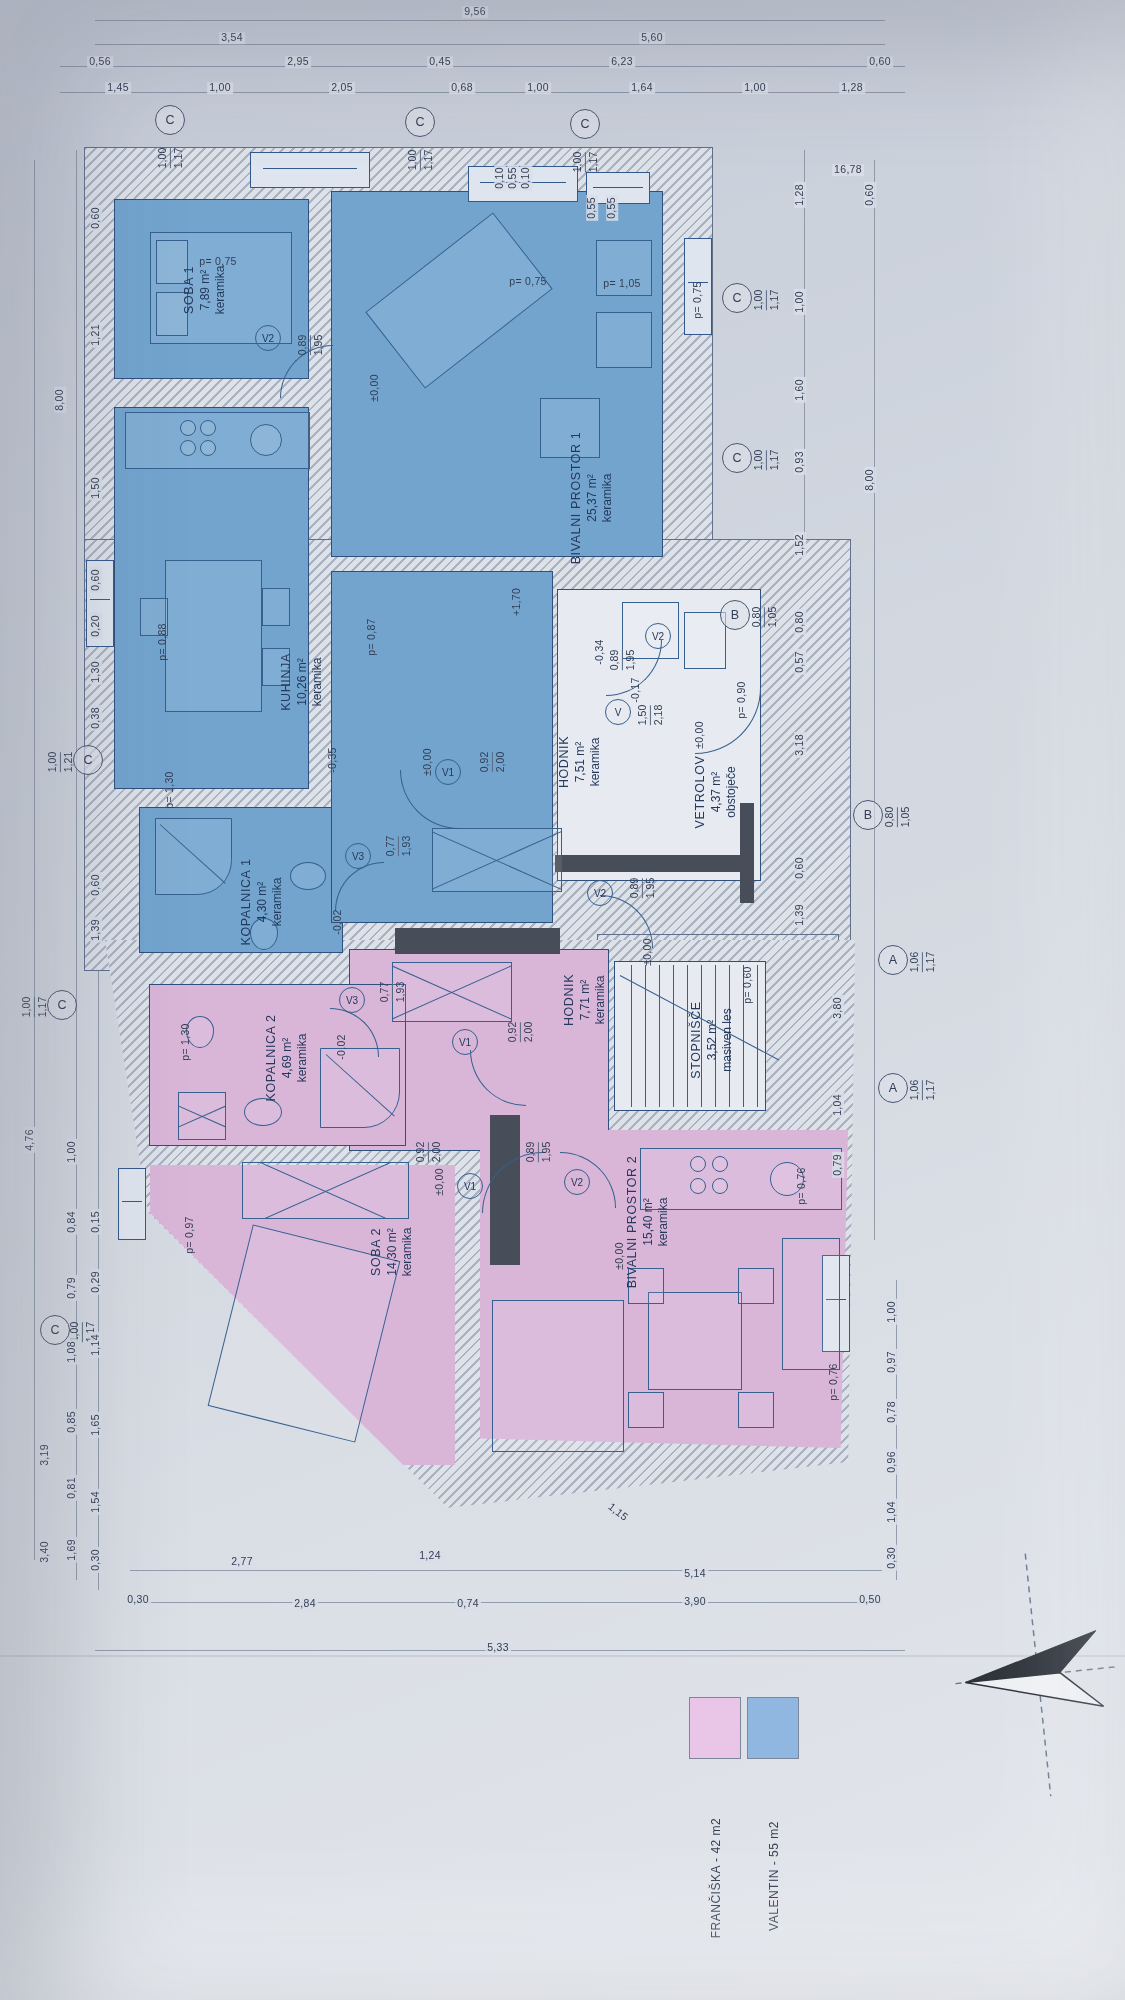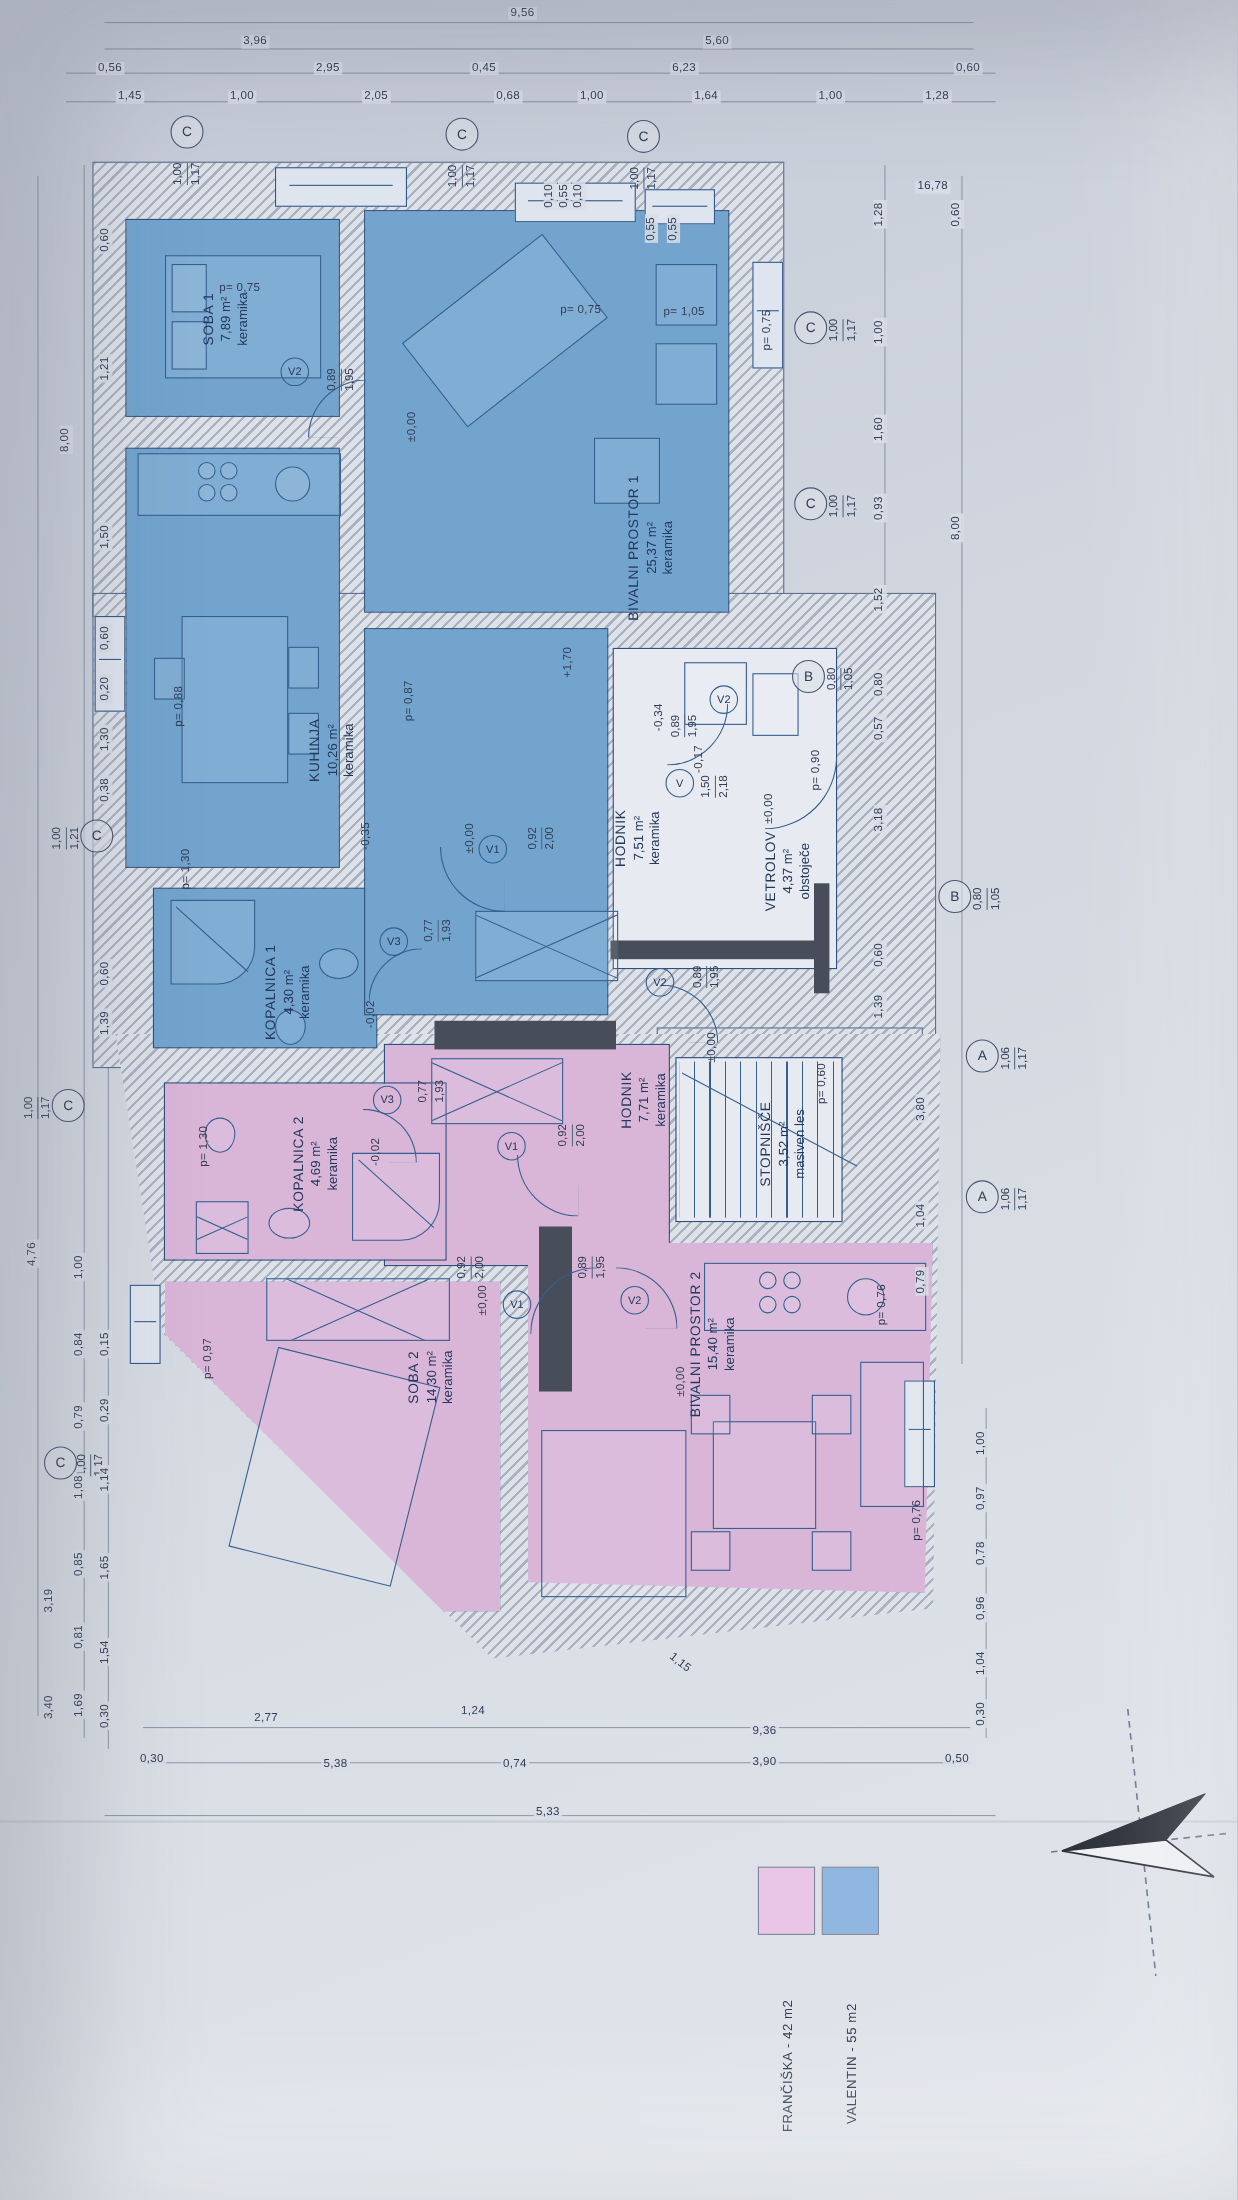--- a/index.html
+++ b/index.html
@@ -290,21 +290,21 @@
       <div class="anno v onplan" style="left: 163px; top: 642px;">p= 0,88</div>
       <div class="anno v onplan" style="left: 372px; top: 637px;">p= 0,87</div>
       <div class="anno v onplan" style="left: 170px; top: 790px;">p= 1,30</div>
       <div class="anno v onplan" style="left: 186px; top: 1042px;">p= 1,30</div>
       <div class="anno v onplan" style="left: 742px; top: 700px;">p= 0,90</div>
       <div class="anno v onplan" style="left: 748px; top: 985px;">p= 0,60</div>
       <div class="anno v onplan" style="left: 190px; top: 1235px;">p= 0,97</div>
       <div class="anno v onplan" style="left: 802px; top: 1186px;">p= 0,76</div>
       <div class="anno v onplan" style="left: 834px; top: 1382px;">p= 0,76</div>
       <div class="anno " style="left: 475px; top: 12px;">9,56</div>
-      <div class="anno " style="left: 232px; top: 38px;">3,96</div>
+      <div class="anno " style="left: 232px; top: 38px;">3,54</div>
       <div class="anno " style="left: 652px; top: 38px;">5,60</div>
       <div class="anno " style="left: 100px; top: 62px;">0,56</div>
       <div class="anno " style="left: 298px; top: 62px;">2,95</div>
       <div class="anno " style="left: 440px; top: 62px;">0,45</div>
       <div class="anno " style="left: 622px; top: 62px;">6,23</div>
       <div class="anno " style="left: 880px; top: 62px;">0,60</div>
       <div class="anno " style="left: 118px; top: 88px;">1,45</div>
       <div class="anno " style="left: 220px; top: 88px;">1,00</div>
       <div class="anno " style="left: 342px; top: 88px;">2,05</div>
       <div class="anno " style="left: 462px; top: 88px;">0,68</div>
@@ -361,25 +361,25 @@
       <div class="anno v" style="left: 96px; top: 1282px;">0,29</div>
       <div class="anno v" style="left: 96px; top: 1345px;">1,14</div>
       <div class="anno v" style="left: 96px; top: 1425px;">1,65</div>
       <div class="anno v" style="left: 96px; top: 1502px;">1,54</div>
       <div class="anno v" style="left: 96px; top: 1560px;">0,30</div>
       <div class="anno v" style="left: 45px; top: 1455px;">3,19</div>
       <div class="anno v" style="left: 45px; top: 1552px;">3,40</div>
       <div class="anno d" style="left: 618px; top: 1512px;">1,15</div>
       <div class="anno " style="left: 242px; top: 1562px;">2,77</div>
       <div class="anno " style="left: 430px; top: 1556px;">1,24</div>
-      <div class="anno " style="left: 695px; top: 1574px;">9,36</div>
+      <div class="anno " style="left: 695px; top: 1574px;">5,14</div>
       <div class="anno " style="left: 695px; top: 1602px;">3,90</div>
       <div class="anno " style="left: 870px; top: 1600px;">0,50</div>
       <div class="anno " style="left: 138px; top: 1600px;">0,30</div>
-      <div class="anno " style="left: 305px; top: 1604px;">5,38</div>
+      <div class="anno " style="left: 305px; top: 1604px;">2,84</div>
       <div class="anno " style="left: 468px; top: 1604px;">0,74</div>
       <div class="anno " style="left: 498px; top: 1648px;">5,33</div>
     </div>
 
   <div id="legend" style="position:absolute;inset:0;pointer-events:none;">
       <div class="sw" style="left: 690px; top: 1698px; background: rgb(233, 198, 231);"></div>
       <div class="sw-label" style="left: 716px; top: 1878px;">FRANČIŠKA - 42 m2</div>
       <div class="sw" style="left: 748px; top: 1698px; background: rgb(143, 183, 224);"></div>
       <div class="sw-label" style="left: 774px; top: 1876px;">VALENTIN - 55 m2</div>
     </div>

